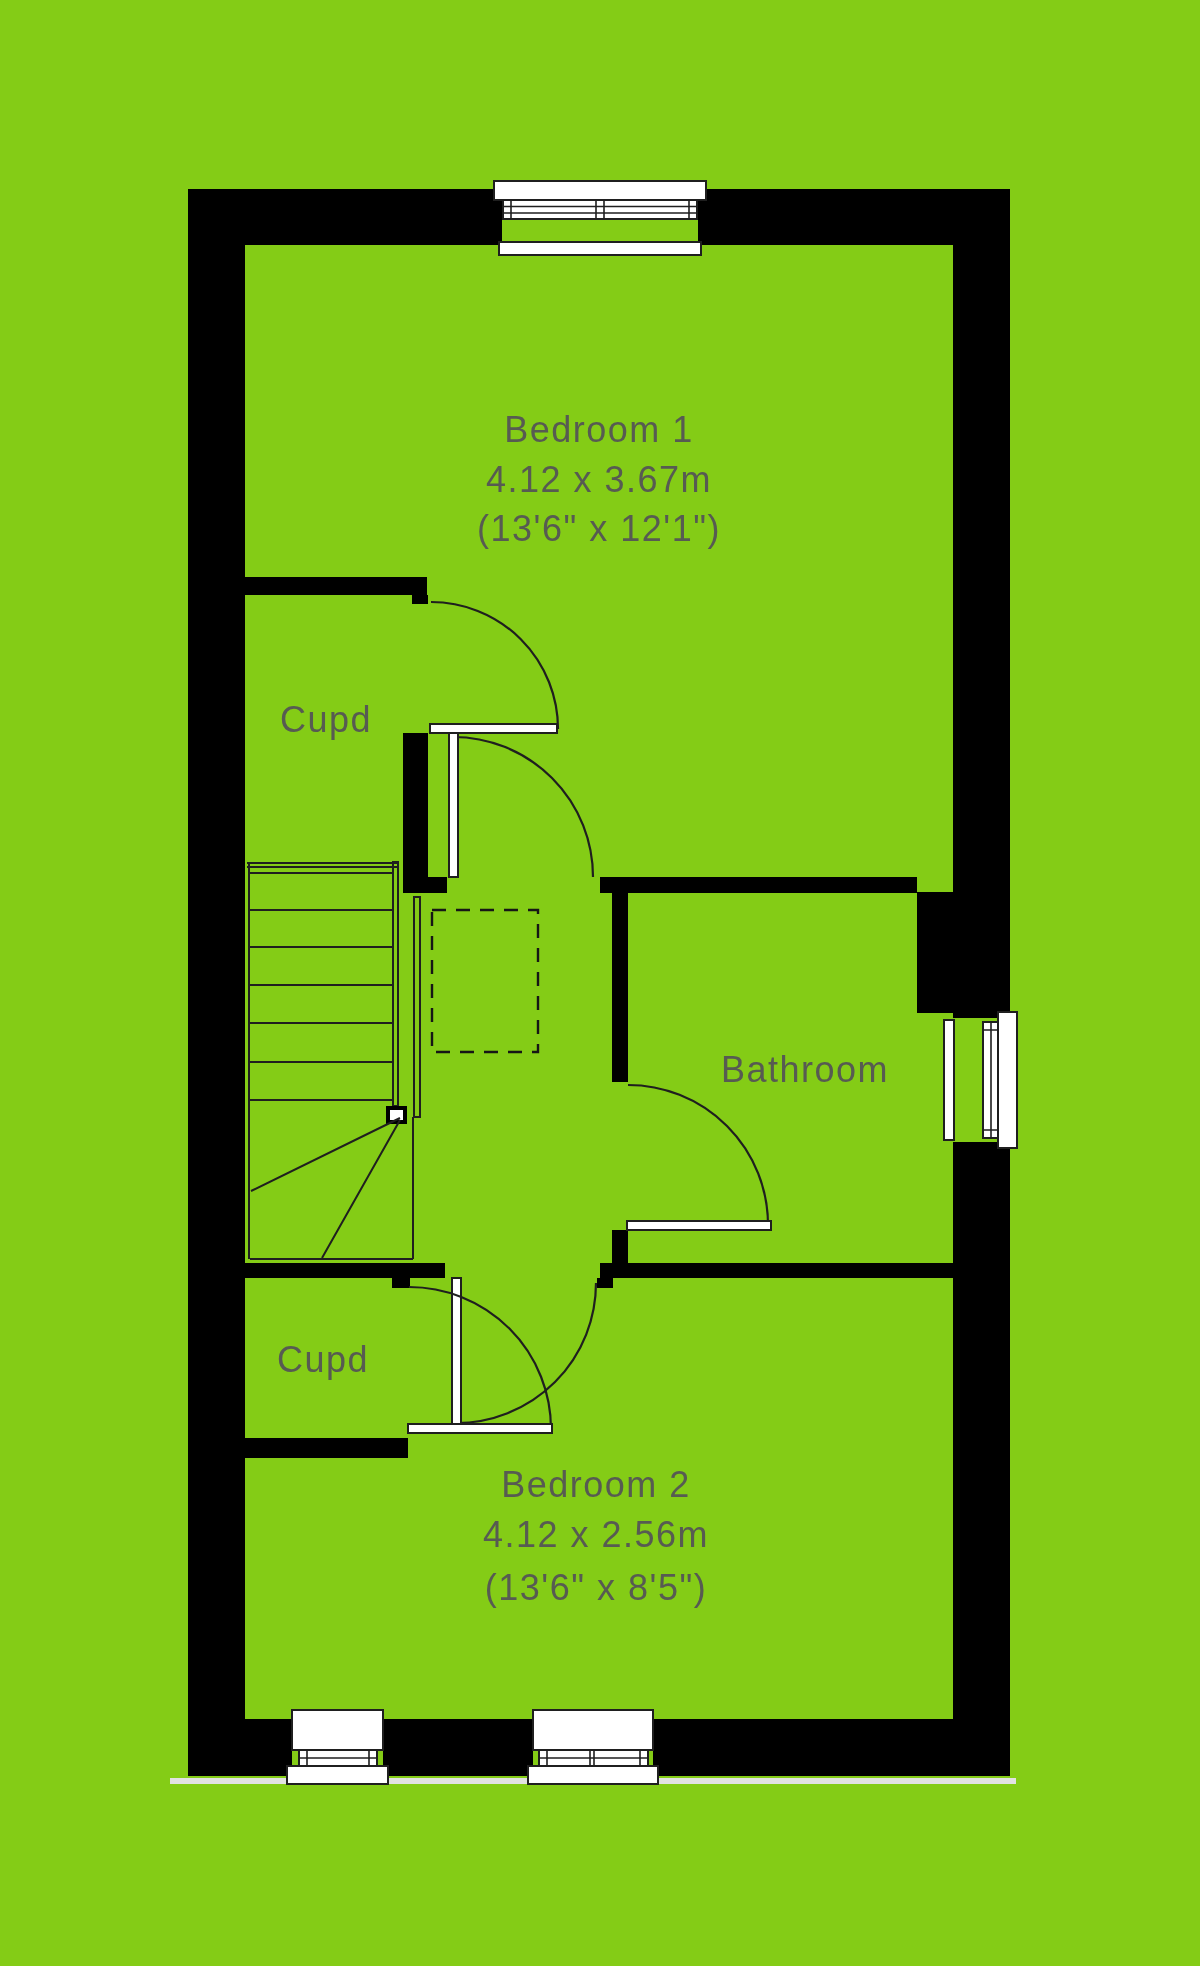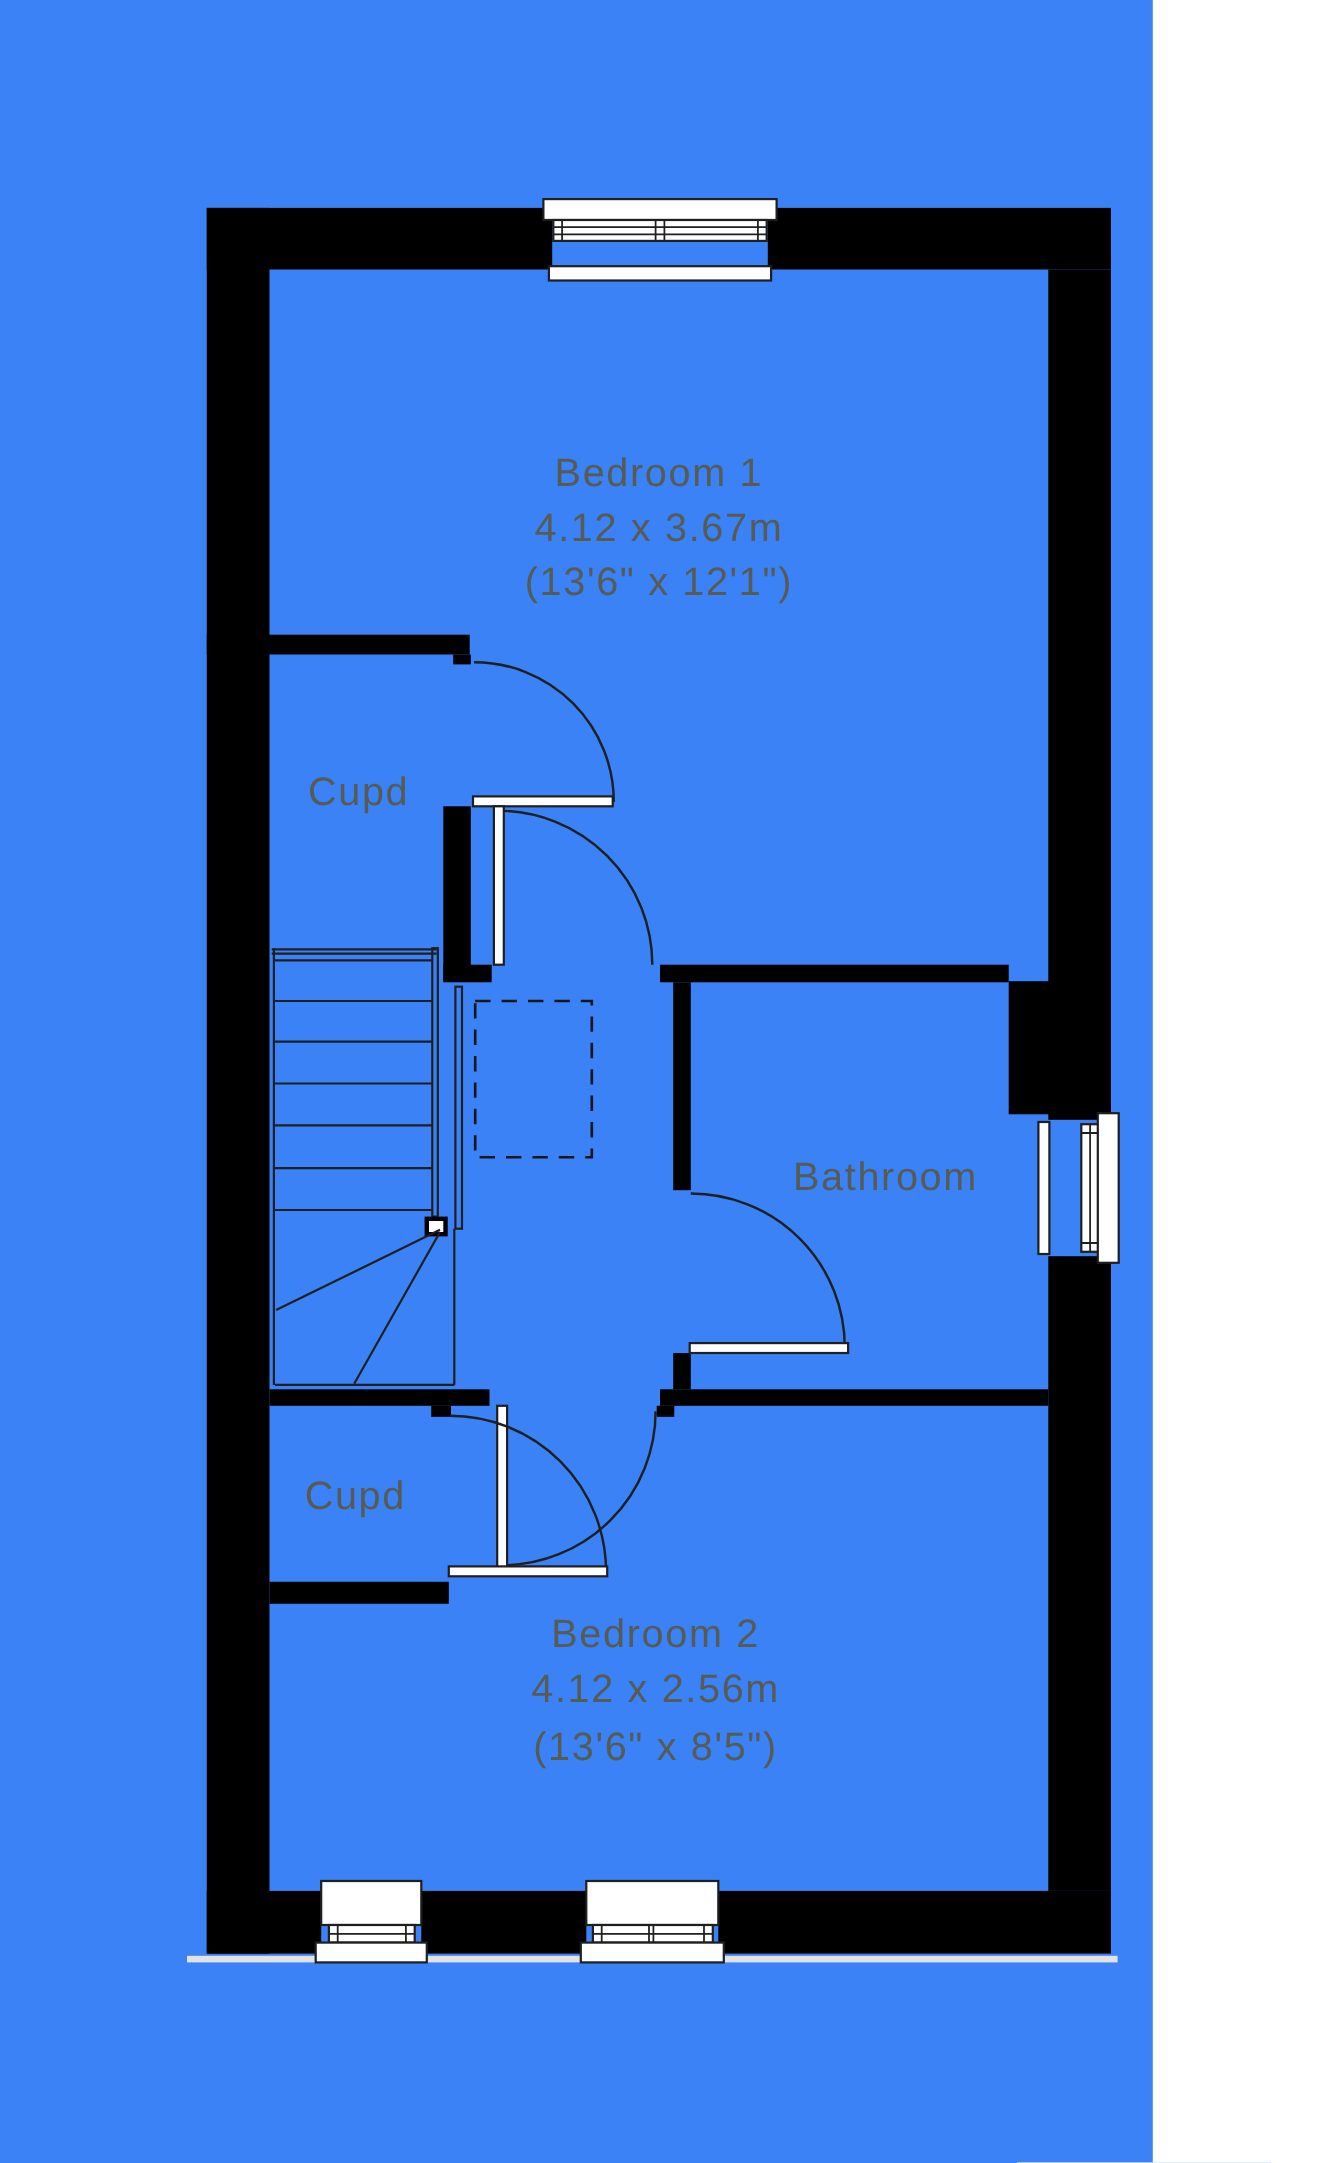--- a/index.html
+++ b/index.html
@@ -5,23 +5,23 @@
   html, body {
     margin: 0;
     padding: 0;
     background: #ffffff;
     width: 1200px;
     height: 1966px;
     font-family: "Liberation Sans", sans-serif;
   }
   #floorplan-stage {
     position: relative;
-    width: 1048px;
+    width: 1200px;
     height: 1966px;
-    background: #3b82f6;
+    background: #84cc16;
   }
   svg { display: block; }
   .wall   { fill: #000000; stroke: none; }
   .thin   { fill: none; stroke: #1f1f1f; stroke-width: 2; }
   .thin15 { fill: none; stroke: #1f1f1f; stroke-width: 1.6; }
   .leaf   { fill: #ffffff; stroke: #1f1f1f; stroke-width: 2; }
   .arc    { fill: none; stroke: #1f1f1f; stroke-width: 2.2; }
   .winplate { fill: #ffffff; stroke: #1f1f1f; stroke-width: 2; }
   .dashedbox { fill: none; stroke: #161616; stroke-width: 2.4; stroke-dasharray: 14 10; }
   .shadow { fill: #e2e2e2; stroke: none; }

